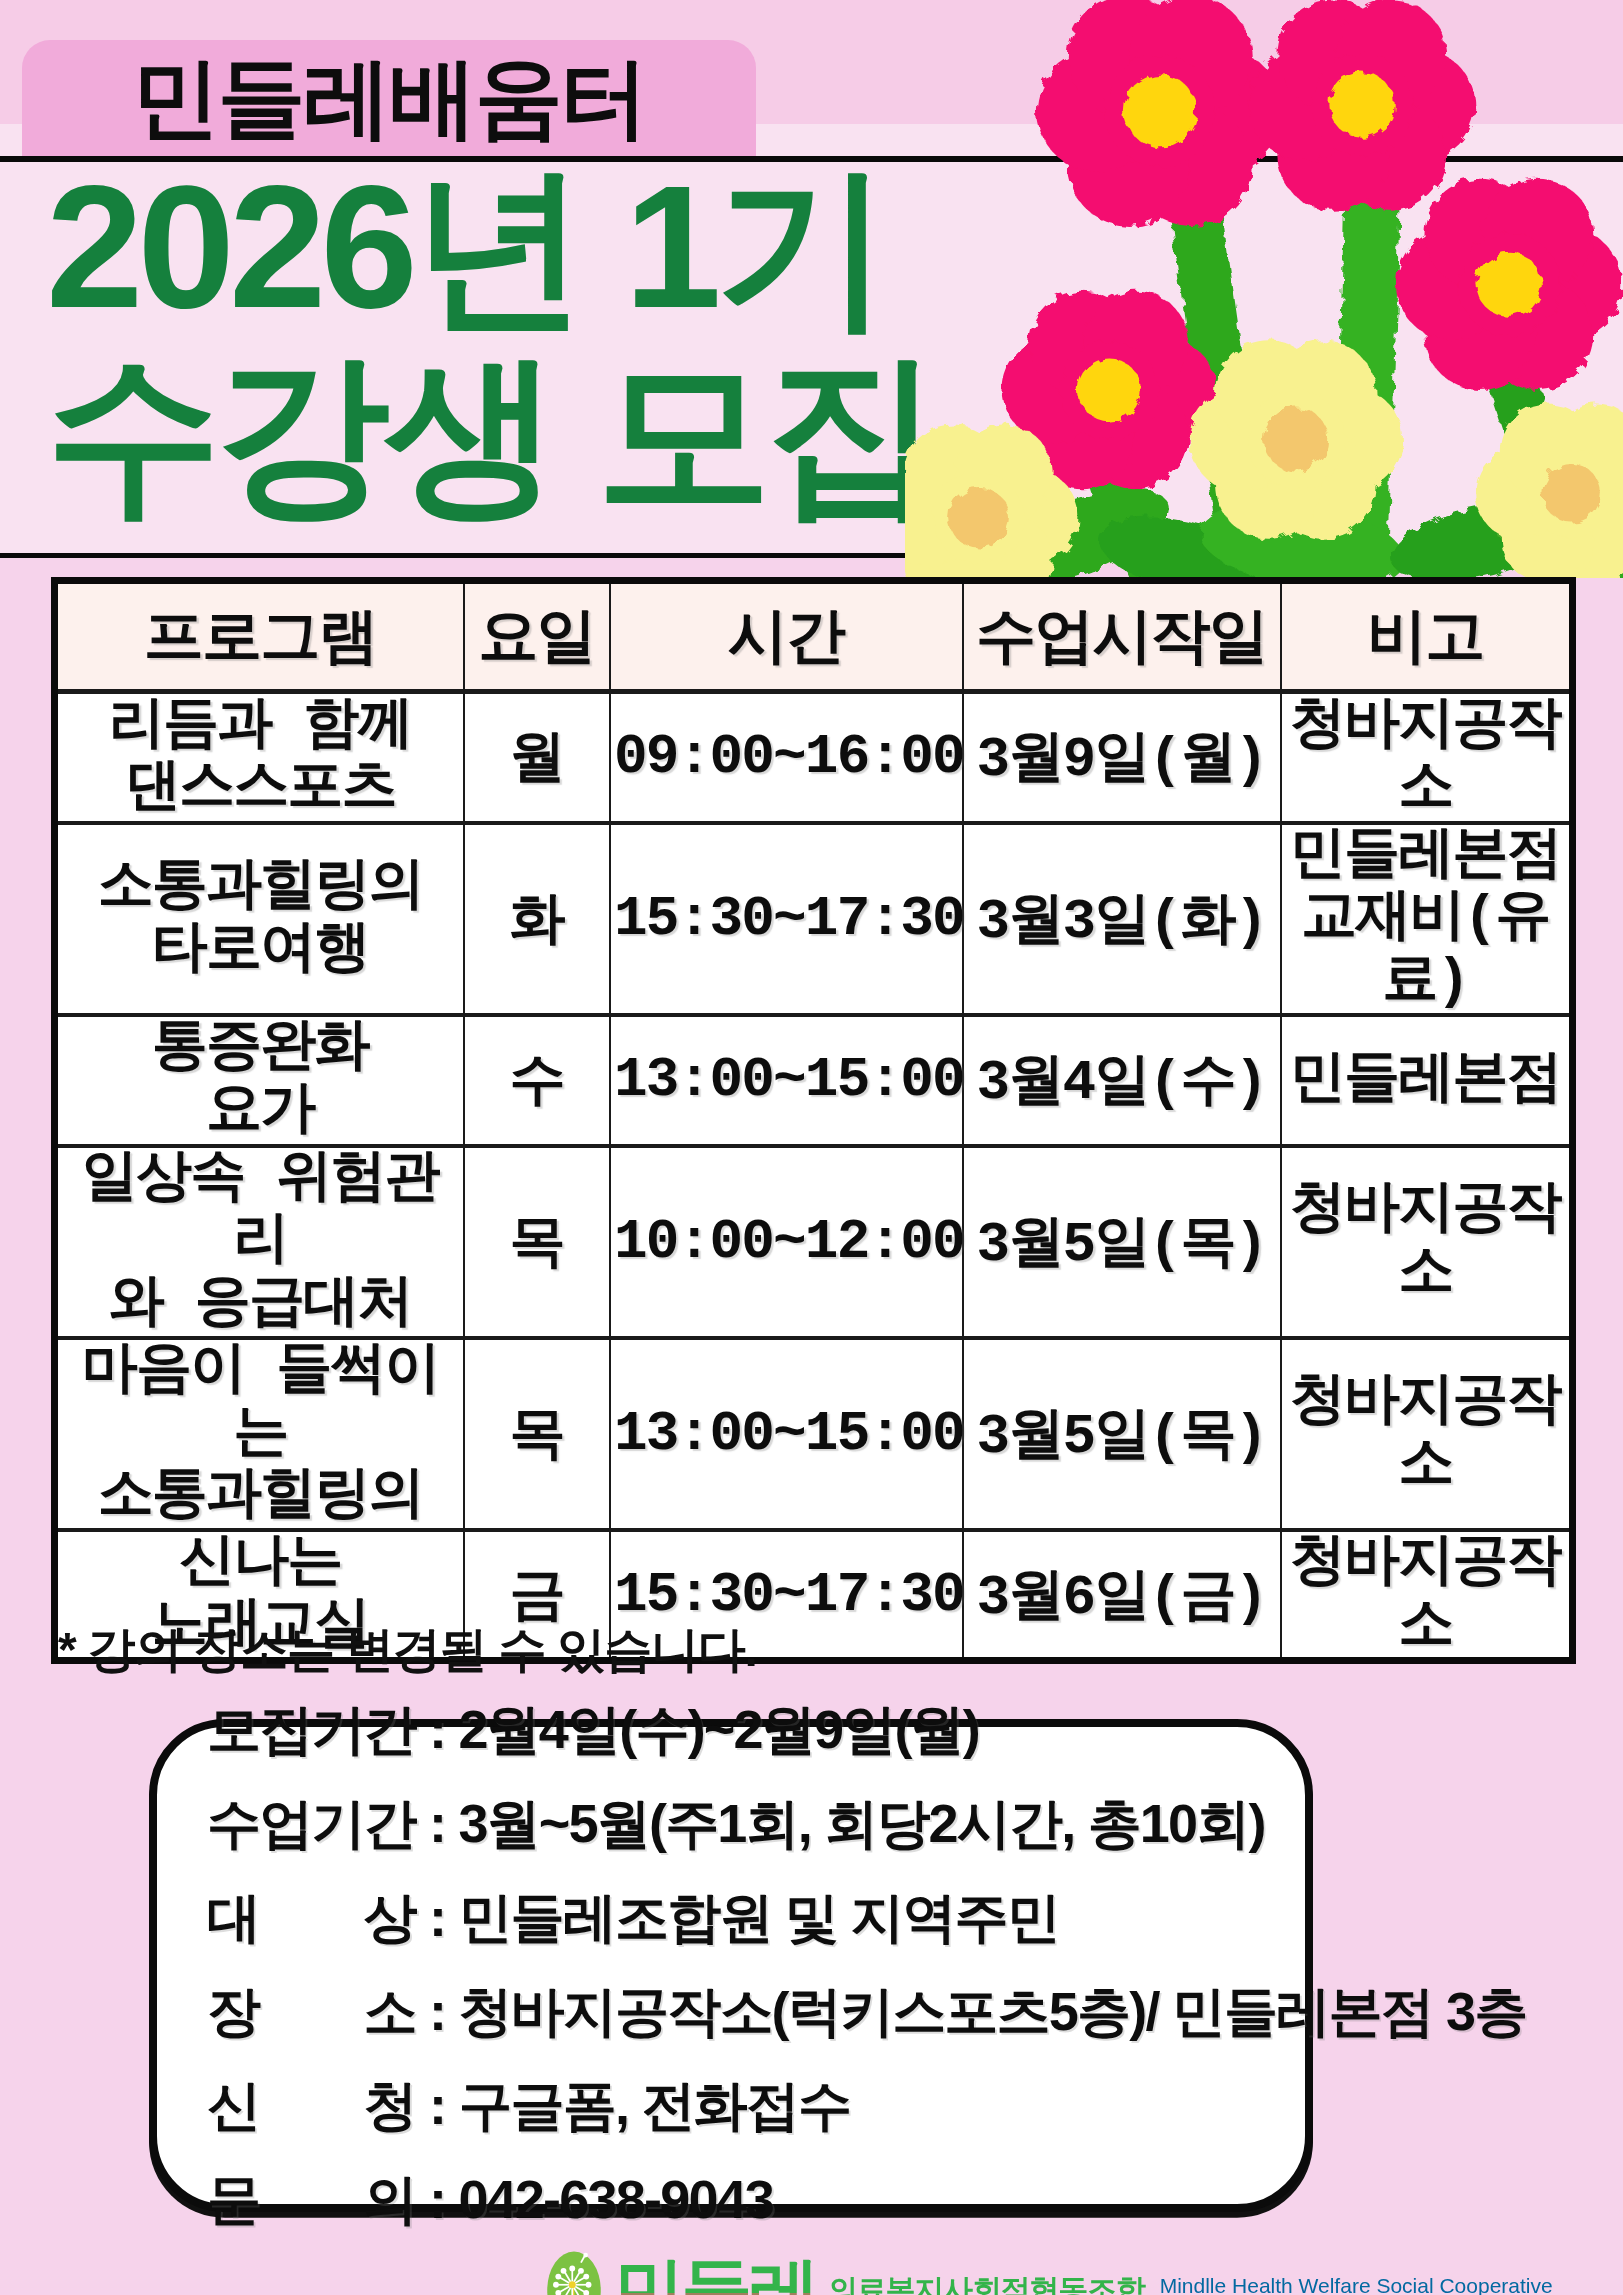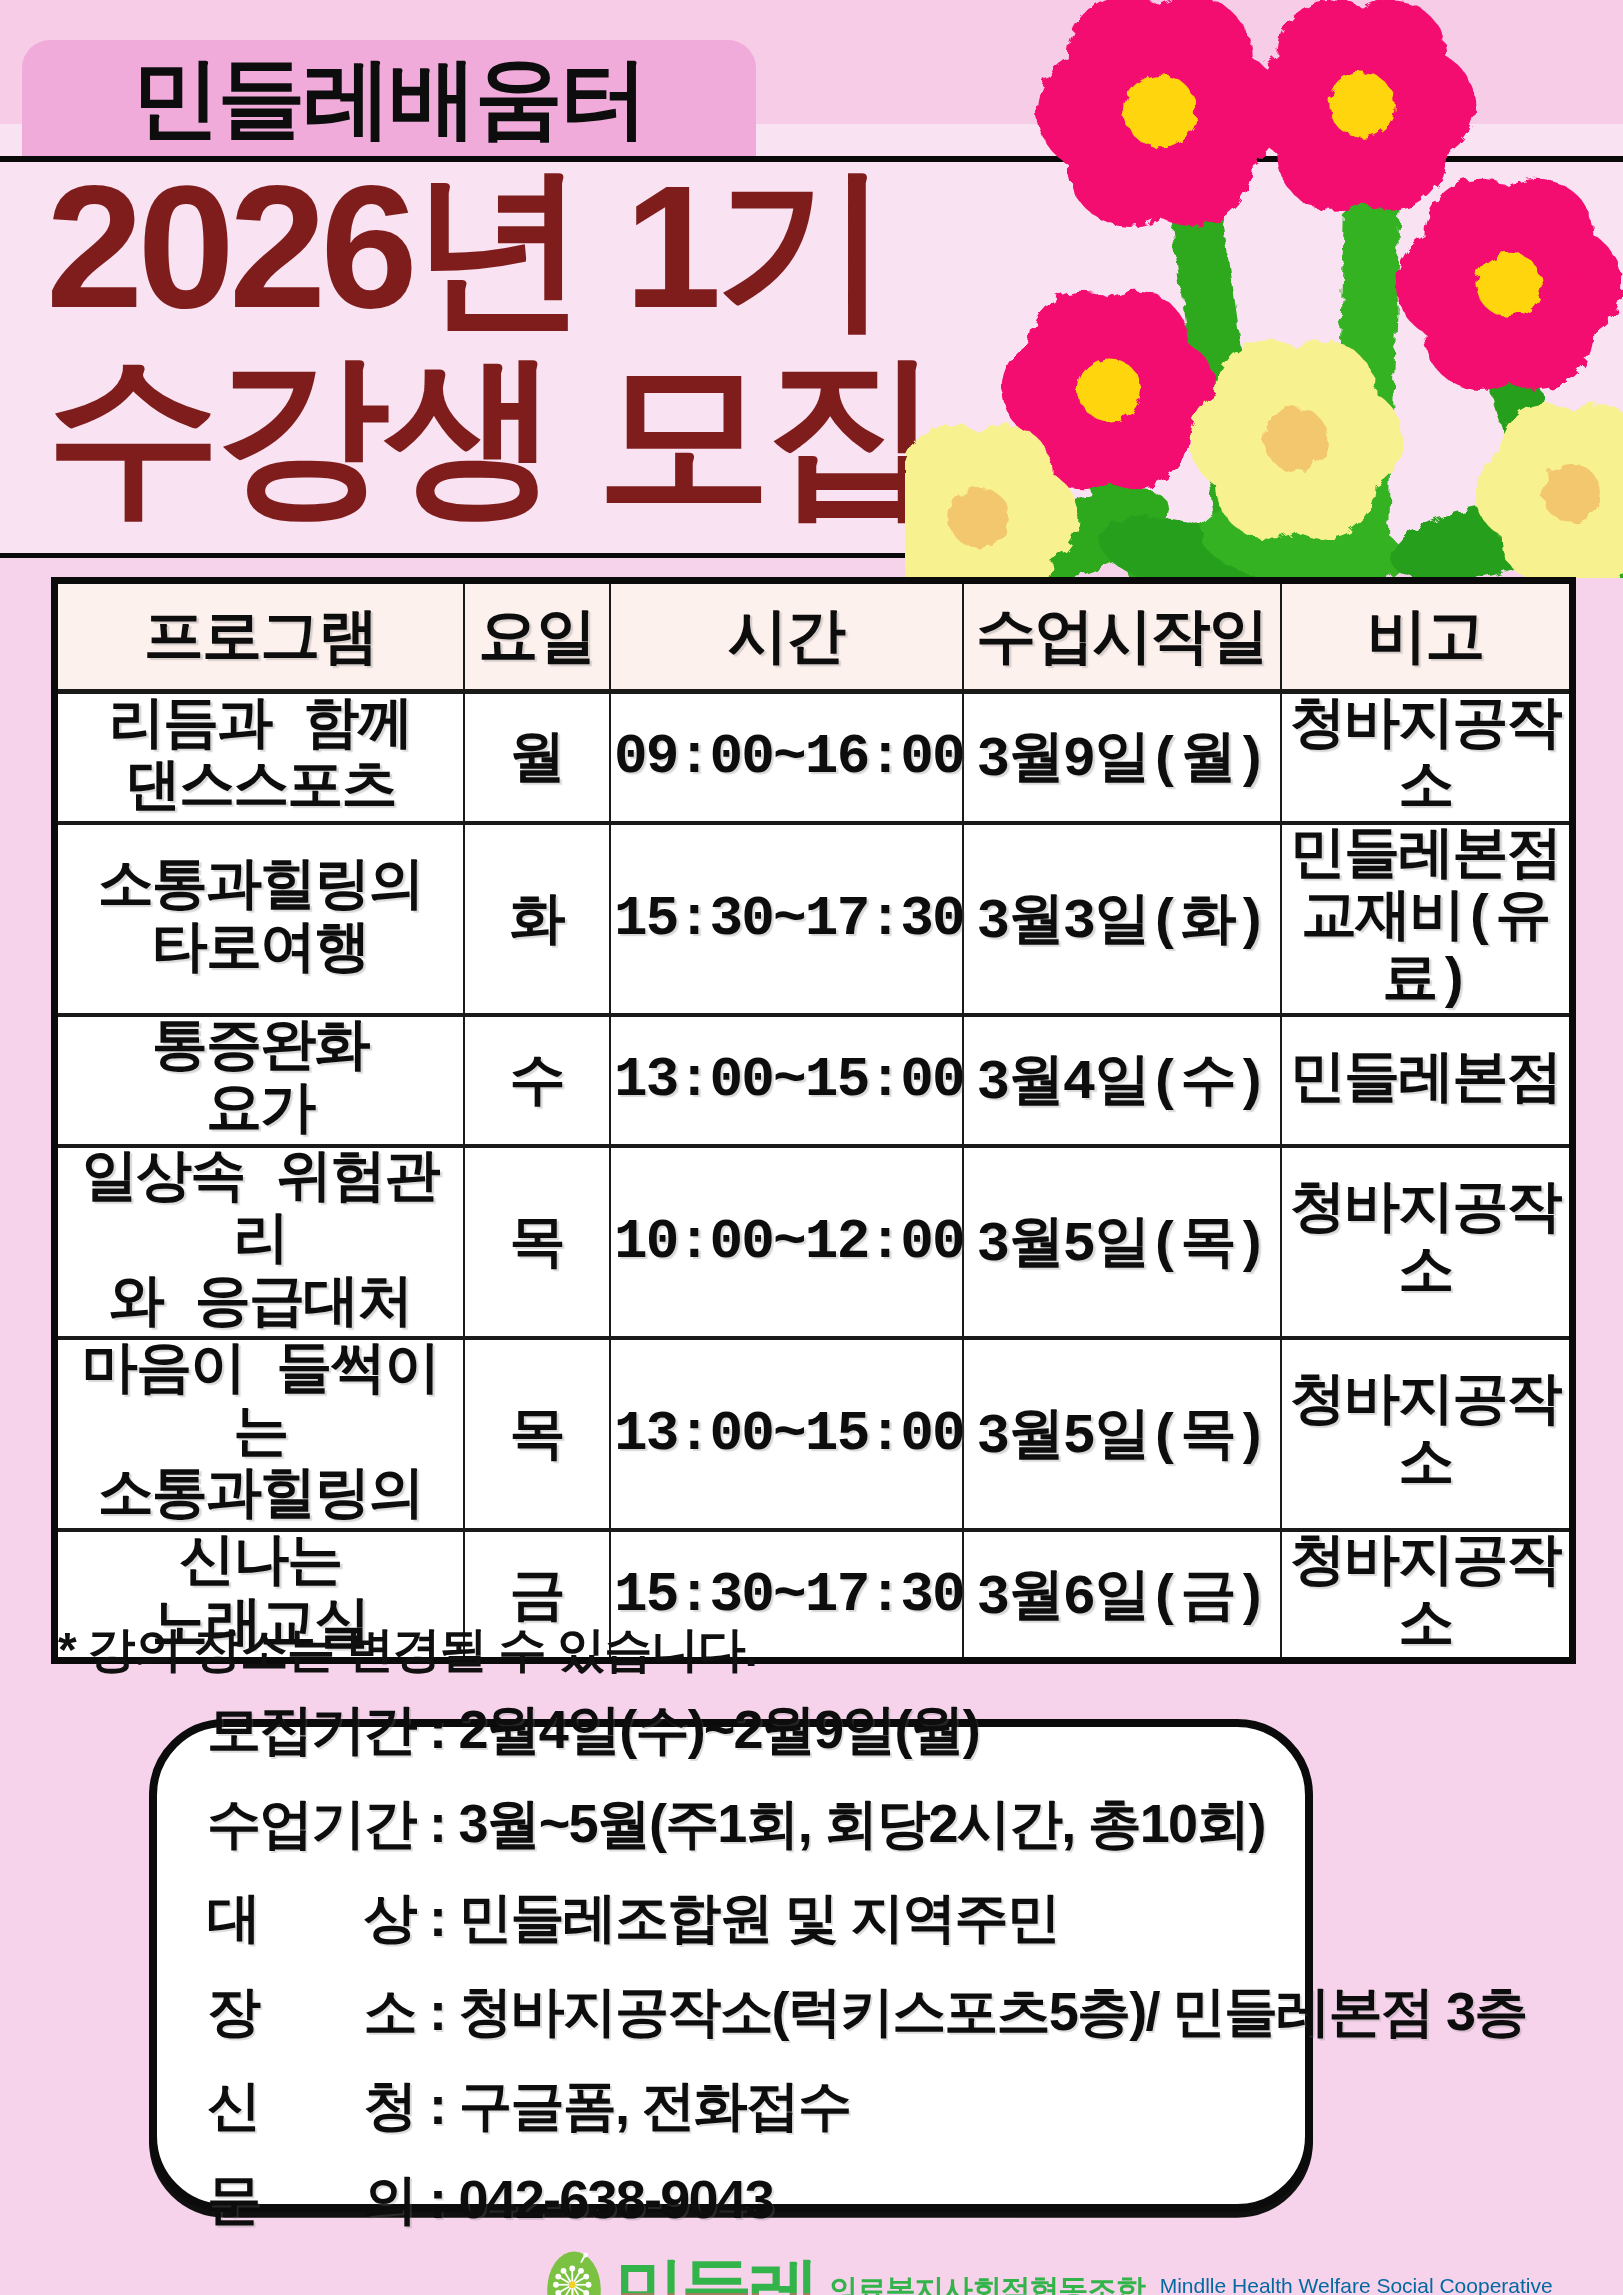--- a/index.html
+++ b/index.html
@@ -18,21 +18,21 @@
   
   .badge{
     left:22px;top:40px;width:734px;height:117px;background:#F1ABDA;
     border-radius:28px 28px 0 0;z-index:1;
     display:flex;align-items:center;justify-content:center;
     font-size:88px;font-weight:800;letter-spacing:-2.3px;color:#0d0d0d;
   }
   
   .main-title{
     left:46px;top:153px;z-index:1;
-    font-size:175px;font-weight:900;line-height:1.07;letter-spacing:-5.8px;color:#7f1d1d;
+    font-size:175px;font-weight:900;line-height:1.07;letter-spacing:-5.8px;color:#15803d;
     white-space:nowrap;
   }
   
   .flowers{left:905px;top:0;width:718px;height:578px;z-index:3;}
   
   table.schedule{
     position:absolute;left:51px;top:577px;width:1517px;z-index:4;
     border-collapse:collapse;table-layout:fixed;background:#fff;
     border:7px solid #0a0a0a;
   }

